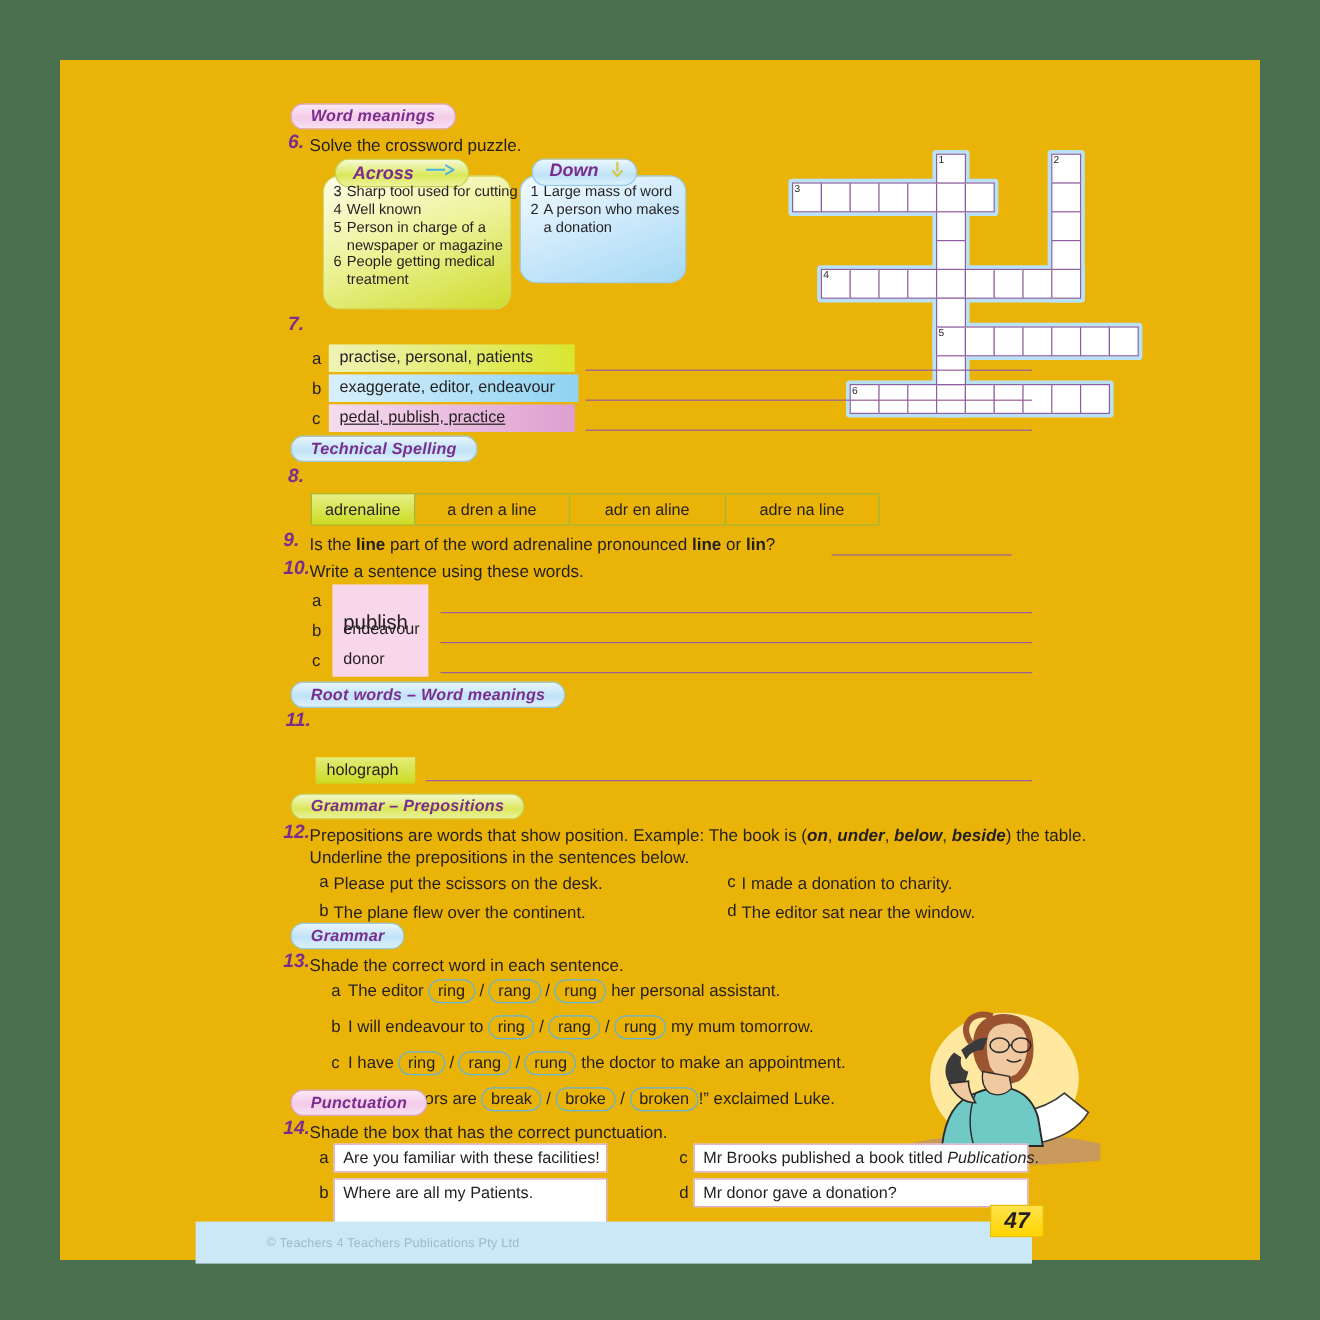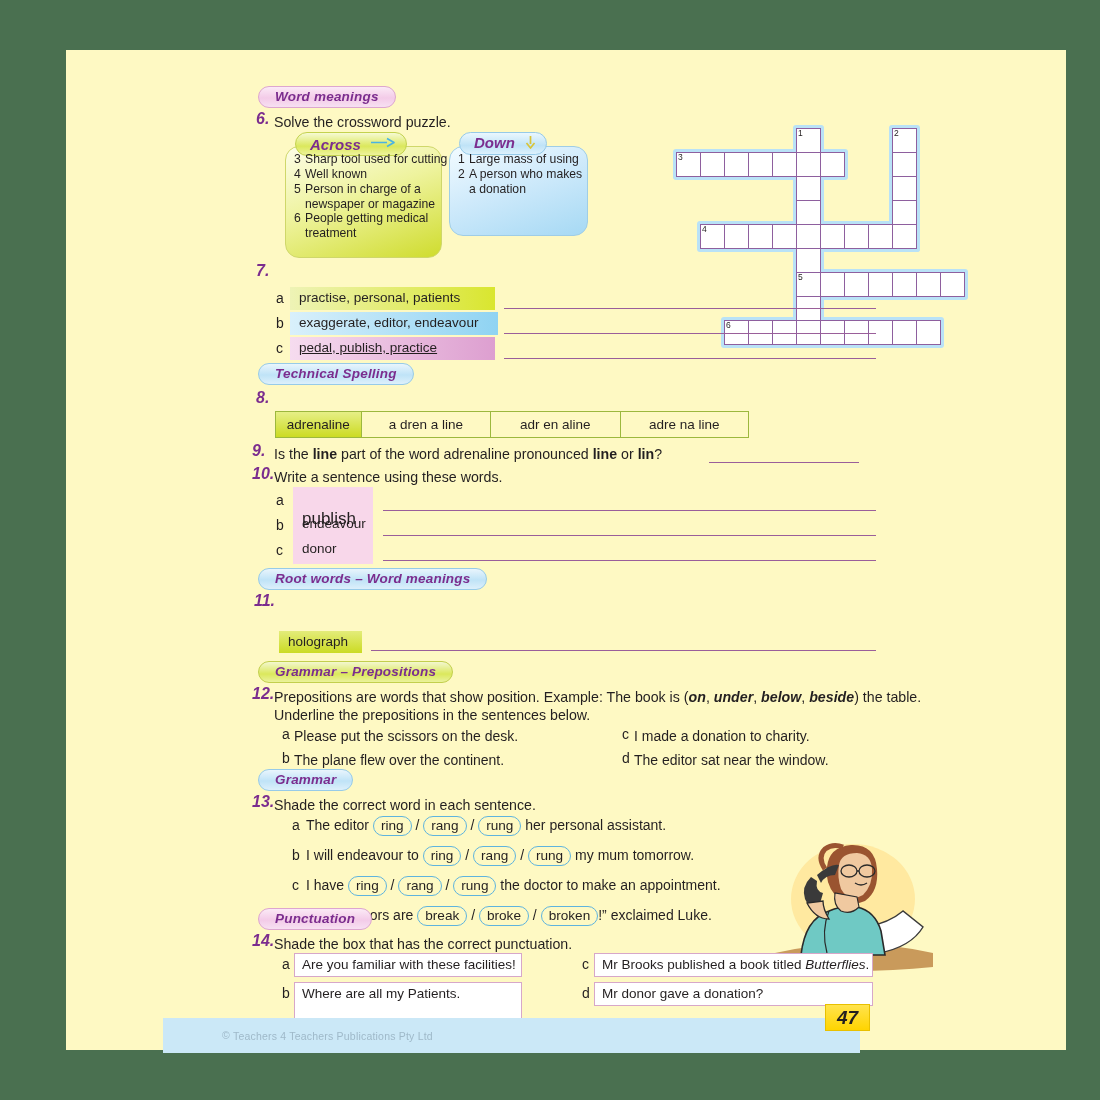--- a/index.html
+++ b/index.html
@@ -5,23 +5,22 @@
   html,body{margin:0;padding:0;}
   body{
     width:1100px;height:1100px;
     background:#4a7050;
     font-family:"Liberation Sans",sans-serif;
     overflow:hidden;
   }
   .page{
     position:absolute;left:50px;top:50px;
     width:1000px;height:1000px;
-    background:#fef9c3;
+    background:#eab308;
     overflow:hidden;
-    margin-left:16px;
   }
 
   
   .badge{
     display:inline-block;
     padding:2px 16px 3px 16px;
     border-radius:12px;
     font-style:italic;font-weight:bold;
     font-size:13.5px;
     color:#7b2d8e;
@@ -241,21 +240,21 @@
       <div class="clueline" style="left: 239px; top: 117px; width: 132px;">Well known</div>
       <div class="cluenum" style="left: 228px; top: 132px;">5</div>
       <div class="clueline" style="left: 239px; top: 132px; width: 132px;">Person in charge of a
 newspaper or magazine</div>
       <div class="cluenum" style="left: 228px; top: 161px;">6</div>
       <div class="clueline" style="left: 239px; top: 161px; width: 132px;">People getting medical
 treatment</div>
     </div>
   <div id="down-clues">
       <div class="cluenum" style="left: 392px; top: 102px;">1</div>
-      <div class="clueline" style="left: 403px; top: 102px; width: 118px;">Large mass of using</div>
+      <div class="clueline" style="left: 403px; top: 102px; width: 118px;">Large mass of word</div>
       <div class="cluenum" style="left: 392px; top: 117px;">2</div>
       <div class="clueline" style="left: 403px; top: 117px; width: 118px;">A person who makes
 a donation</div>
     </div>
 
   <div id="crossword">
       <div class="cw-glow" style="left: -3px; top: 21px; width: 175px; height: 31px;"></div>
       <div class="cw-glow" style="left: 21px; top: 93px; width: 223px; height: 31px;"></div>
       <div class="cw-glow" style="left: 117px; top: 141px; width: 175px; height: 31px;"></div>
       <div class="cw-glow" style="left: 45px; top: 189px; width: 223px; height: 31px;"></div>
@@ -413,21 +412,21 @@
   <div class="badge pink" style="position:absolute;left:192px;top:858px;">Punctuation</div>
 
   <div class="qnum" style="left:186px;top:882px;">14.</div>
   <div class="qtext" style="left:208px;top:884px;">Shade the box that has the correct punctuation.</div>
   <div id="q14-items">
       <div class="letter" style="left: 216px; top: 906px;">a</div>
       <div class="pbox" style="left: 228px; top: 903px; width: 228px; height: 24px;">Are you familiar with these facilities!</div>
       <div class="letter" style="left: 216px; top: 935px;">b</div>
       <div class="pbox" style="left: 228px; top: 932px; width: 228px; height: 40px;">Where are all my Patients.</div>
       <div class="letter" style="left: 516px; top: 906px;">c</div>
-      <div class="pbox" style="left: 528px; top: 903px; width: 279px; height: 24px;">Mr Brooks published a book titled <i>Butterflies</i>.</div>
+      <div class="pbox" style="left: 528px; top: 903px; width: 279px; height: 24px;">Mr Brooks published a book titled <i>Publications</i>.</div>
       <div class="letter" style="left: 516px; top: 935px;">d</div>
       <div class="pbox" style="left: 528px; top: 932px; width: 279px; height: 24px;">Mr donor gave a donation?</div>
     </div>
 
 </div>
 
 <div id="footer-bar"></div>
 <div id="copyright-icon">©</div>
 <div id="footer-text">Teachers 4 Teachers Publications Pty Ltd</div>
 <div id="page-badge">47</div>

